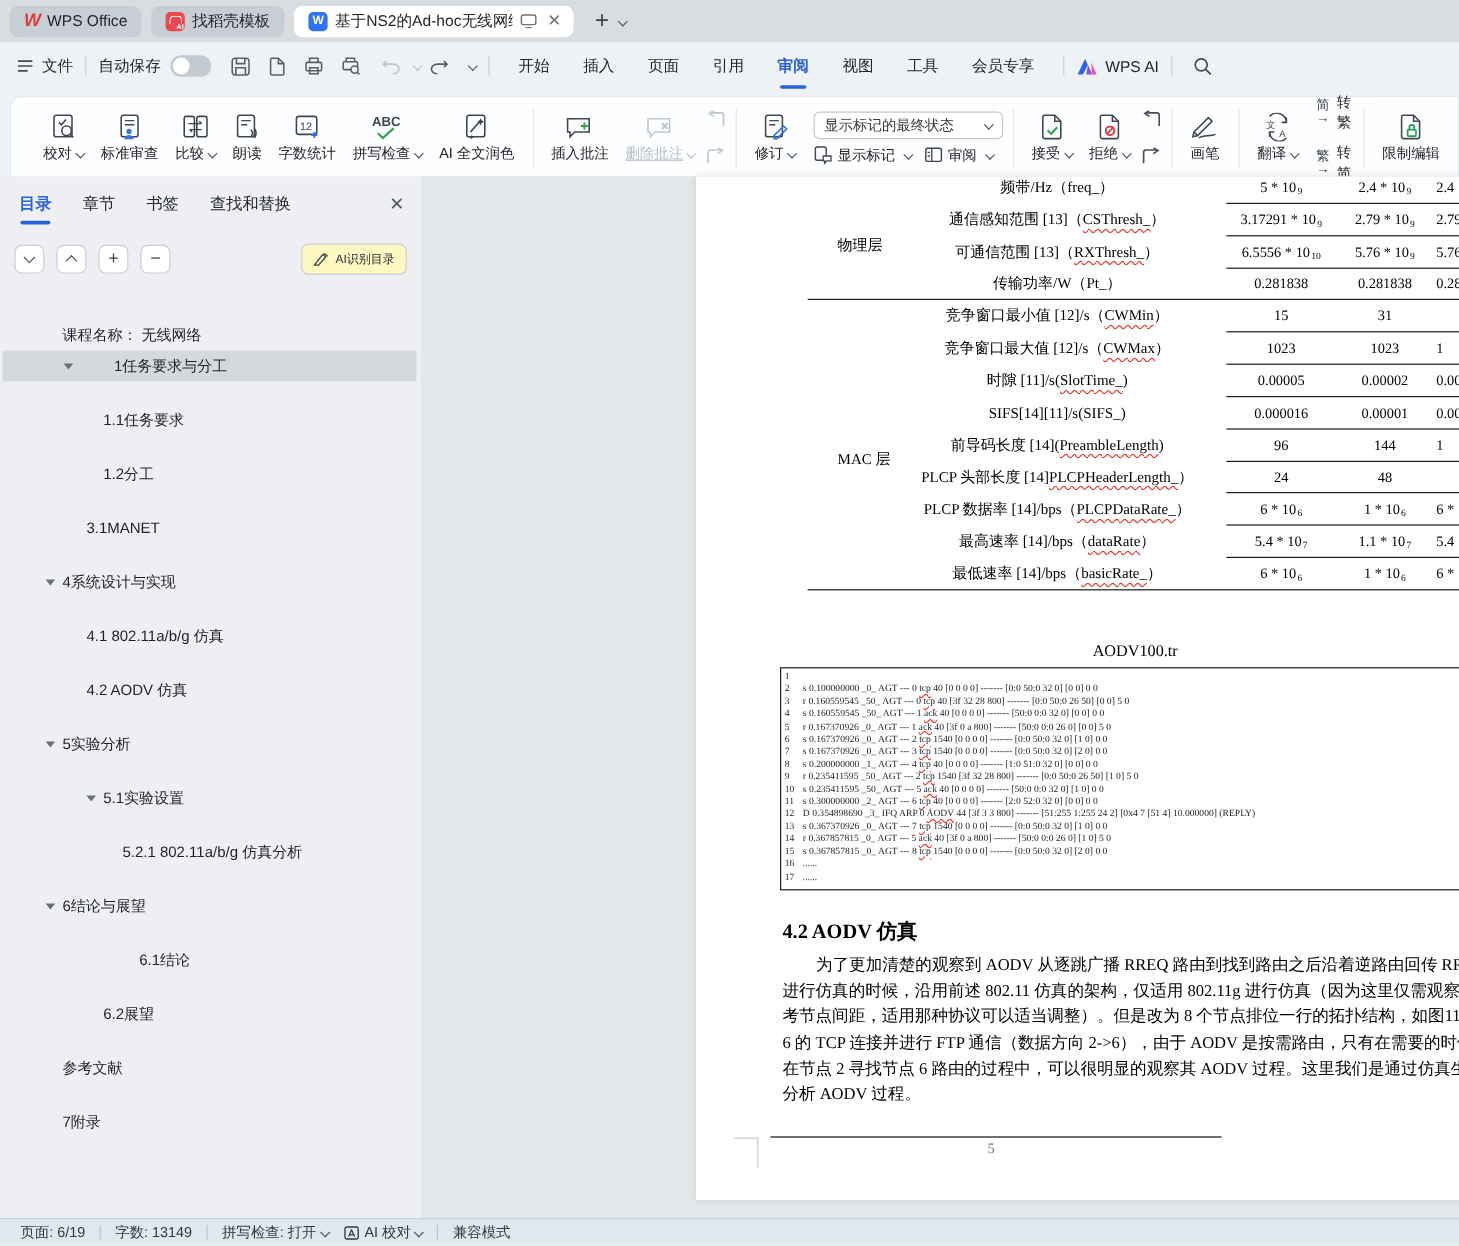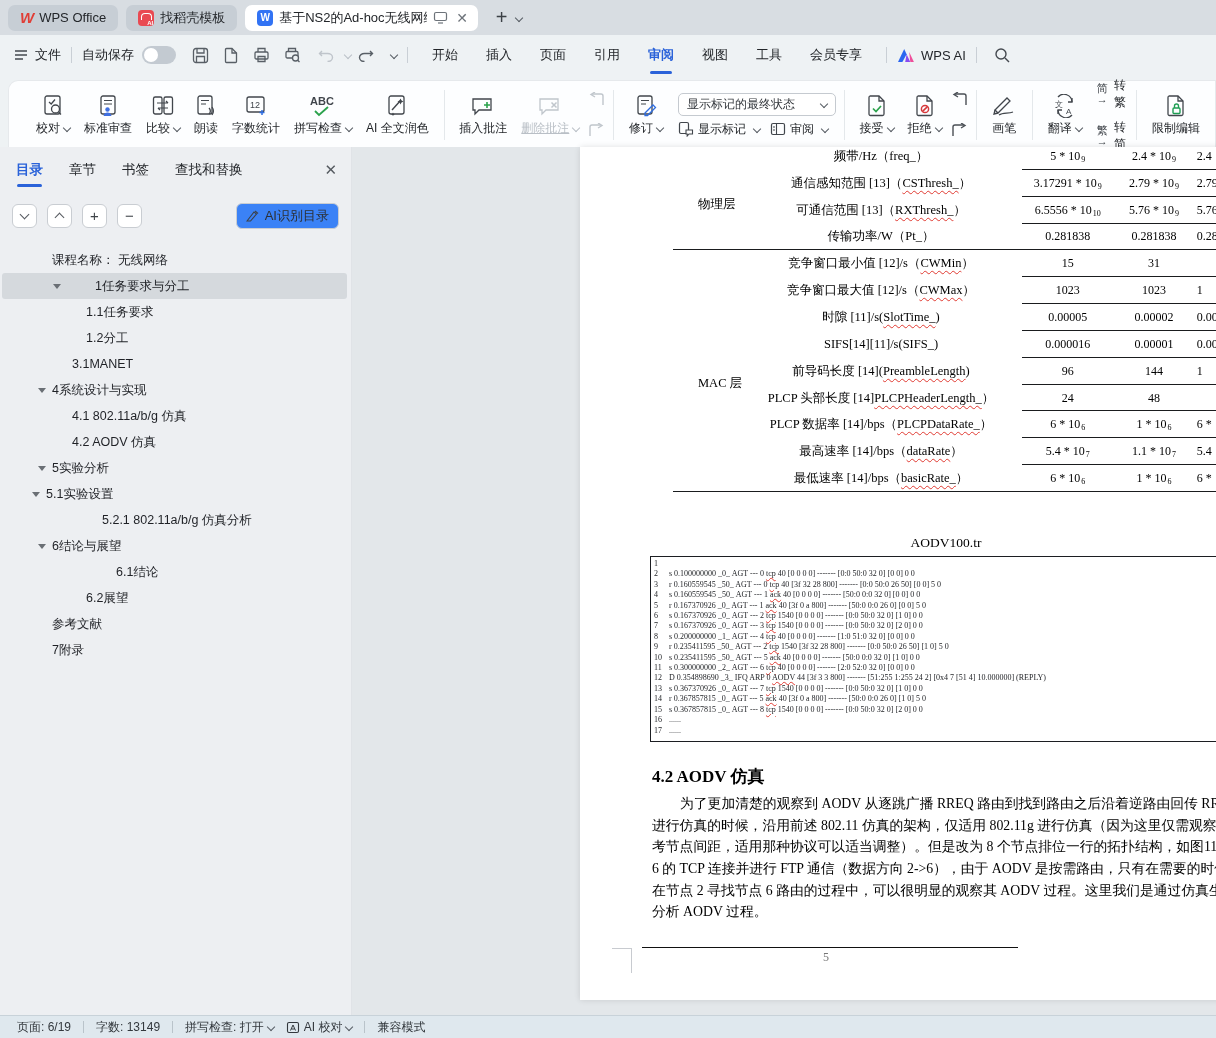--- a/index.html
+++ b/index.html
@@ -50,23 +50,23 @@
   .sbtab{position:relative;padding-bottom:8px;cursor:default;}
   .sbtab.active{color:#2a62d9;font-weight:bold;}
   .sbtab.active:after{content:"";position:absolute;left:1px;right:1px;bottom:0;height:3px;border-radius:2px;background:#2a62d9;}
   .sb-close{margin-left:auto;color:#555a60;font-size:15px;padding-bottom:8px;}
   .sb-controls{display:flex;align-items:center;margin:16px 12px 0 12px;}
   .sqbtn{width:23px;height:22px;border:1px solid #c9cdd2;border-radius:6px;background:#fff;display:flex;align-items:center;justify-content:center;margin-right:10px;}
   .sqbtn span.c{width:6px;height:6px;border-right:1.5px solid #55595f;border-bottom:1.5px solid #55595f;display:inline-block;}
   .sqbtn .up{transform:rotate(-135deg);margin-top:3px;}
   .sqbtn .dn{transform:rotate(45deg);margin-bottom:3px;}
   .sqbtn .pm{font-size:15px;color:#3f4449;line-height:1;margin-top:-2px;}
-  .aibtn{margin-left:auto;height:24px;border:1px solid #c9cdd2;border-radius:6px;background:#3b82f6;display:flex;align-items:center;gap:5px;padding:0 9px;font-size:13px;color:#2c3035;}
+  .aibtn{margin-left:auto;height:24px;border:1px solid #c9cdd2;border-radius:6px;background:#fef9c3;display:flex;align-items:center;gap:5px;padding:0 9px;font-size:10px;color:#2c3035;}
   .sb-toc{position:absolute;left:0;right:2px;top:100px;bottom:4px;overflow:hidden;font-size:12.5px;}
-  .toc-item{height:26px;display:flex;align-items:center;white-space:nowrap;color:#1f2126;}
+  .toc-item{height:26px;display:flex;align-items:center;white-space:nowrap;color:#1f2126;margin-top:19px;}
   .toc-item.sel{background:#d5d9dd;border-radius:3px;margin:0 2px;}
   .tri{width:0;height:0;border:4px solid transparent;border-top:5px solid #6a6f75;margin:4px 6px 0 0;flex-shrink:0;}
   
   .docarea{position:absolute;left:352px;top:147px;right:0;bottom:23px;background:#e3e7ea;}
   .page{position:absolute;left:228px;top:0;width:700px;height:853px;background:#fff;overflow:hidden;box-shadow:0 0 6px rgba(0,0,0,.12);}
   .serif{font-family:"Liberation Serif","DejaVu Serif",serif;}
   
   #tbl{position:absolute;left:70px;top:-4px;width:666px;}
   .trow{position:relative;height:26.85px;display:flex;align-items:center;}
   .tp{width:372px;box-sizing:border-box;padding-left:92px;text-align:center;font-size:12.5px;color:#000;white-space:nowrap;}
@@ -499,21 +499,21 @@
         <div class="toc-item" style="padding-left: 72px;">
           <span>4.1 802.11a/b/g 仿真</span>
         </div>
         <div class="toc-item" style="padding-left: 72px;">
           <span>4.2 AODV 仿真</span>
         </div>
         <div class="toc-item" style="padding-left: 38px;">
           <span class="tri"></span>
           <span>5实验分析</span>
         </div>
-        <div class="toc-item" style="padding-left: 32px;">
+        <div class="toc-item" style="padding-left: 72px;">
           <span class="tri"></span>
           <span>5.1实验设置</span>
         </div>
         <div class="toc-item" style="padding-left: 102px;">
           <span>5.2.1 802.11a/b/g 仿真分析</span>
         </div>
         <div class="toc-item" style="padding-left: 38px;">
           <span class="tri"></span>
           <span>6结论与展望</span>
         </div>

